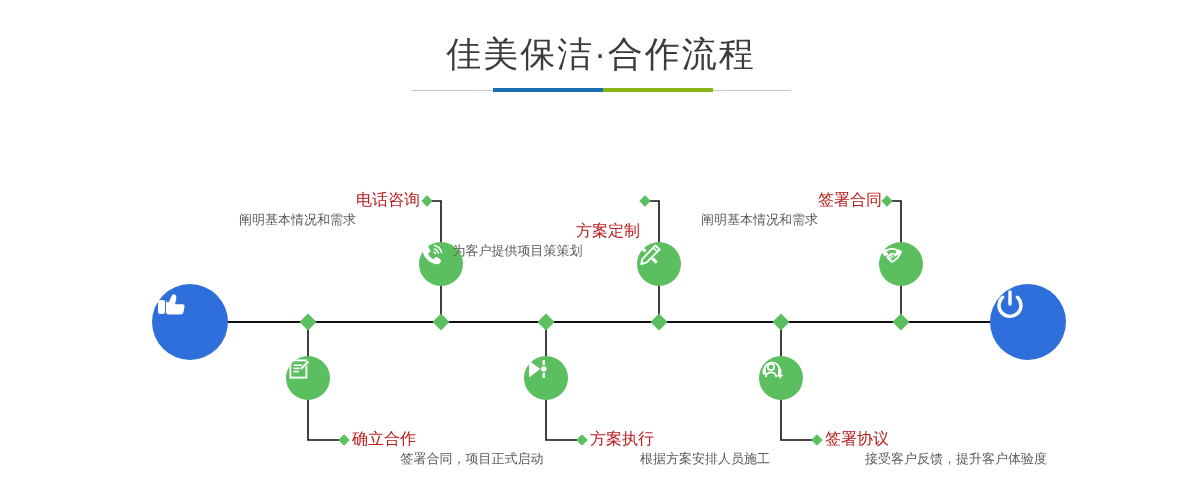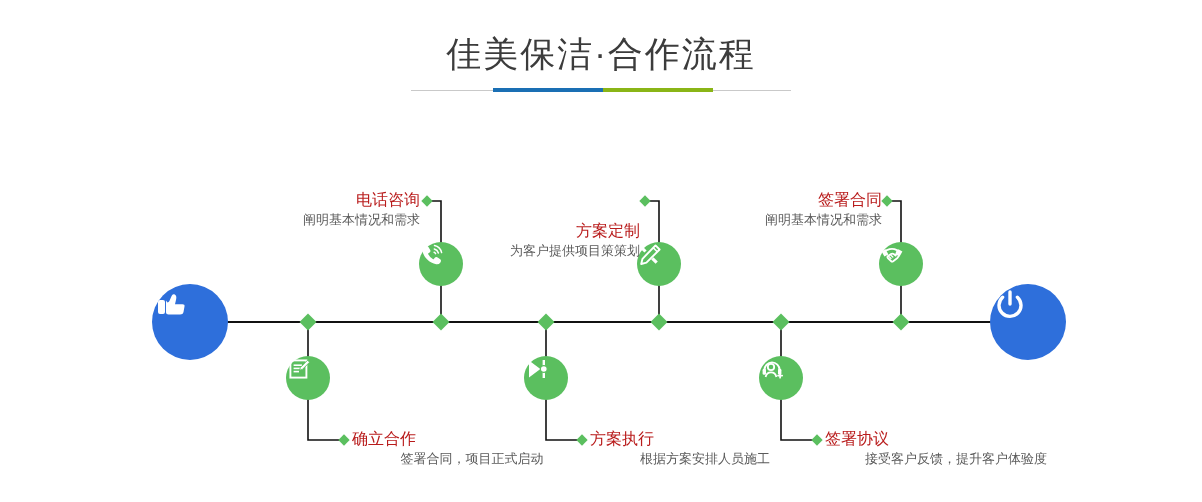--- a/index.html
+++ b/index.html
@@ -47,21 +47,21 @@
     background:#5bbf5f;display:flex;align-items:center;justify-content:center;
     box-sizing:border-box;
   }
 
   
   .lbl{position:absolute;white-space:nowrap;}
   .lbl .t{font-size:16px;color:#b91c1c;line-height:20px;}
   .lbl .d{font-size:13px;color:#5a5a5a;line-height:20px;}
   .lbl.top{text-align:right;}
   .lbl.top .t{display:block;}
-  .lbl.top .d{display:block;}
+  .lbl.top .d{display:block;text-align:center;}
   .lbl.bot{text-align:left;}
   .lbl.bot .t{display:block;}
   .lbl.bot .d{display:block;text-align:center;}
 </style>
 </head>
 <body>
 
 <div id="root">
 
   <div class="header">

